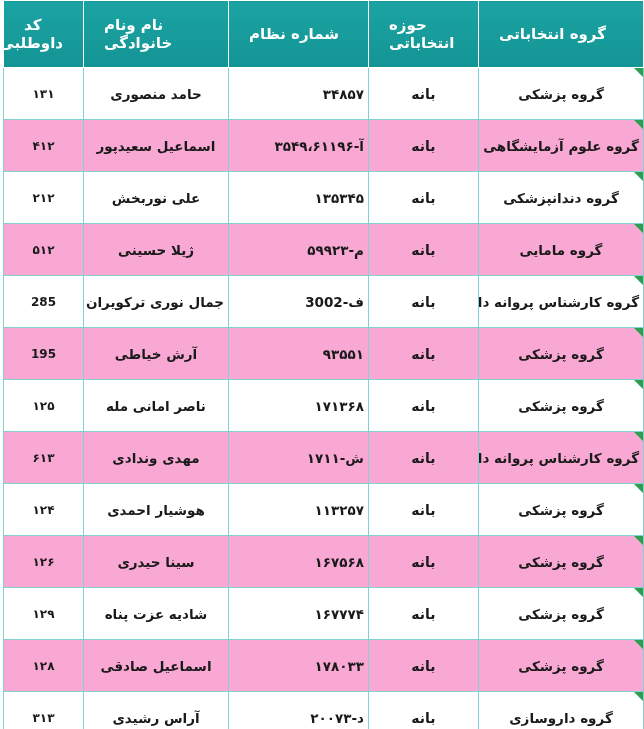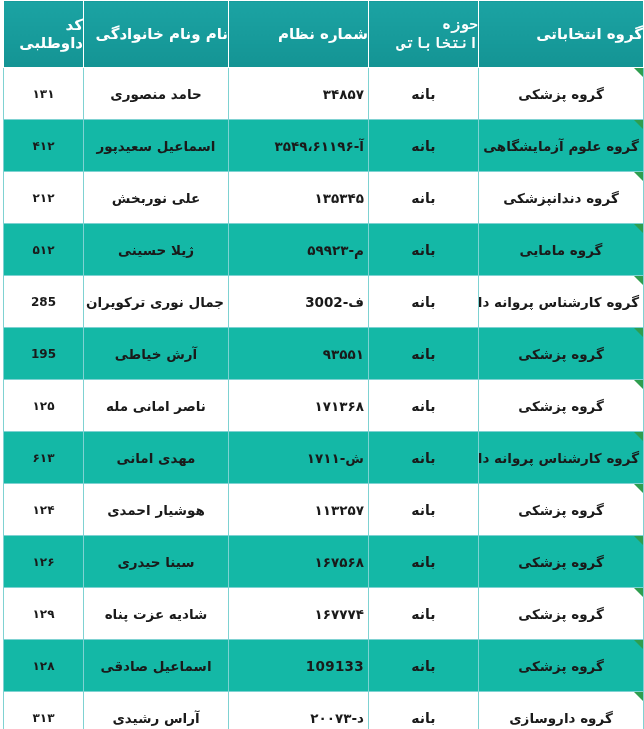--- a/index.html
+++ b/index.html
@@ -31,47 +31,46 @@
   table.candidates col.c-name    { width: 145px; }
   table.candidates col.c-code    { width: 80px; }
 
   thead th {
     background: #1a9e9e;
     background: linear-gradient(180deg,#1ba3a3 0%, #149494 100%);
     color: #ffffff;
     font-size: 15px;
     font-weight: bold;
     height: 62px;
-    text-align: right;
+    text-align: left;
     vertical-align: middle;
     border: 1px solid #ffffff;
-    padding: 2px 0;
+    padding: 2px 20px;
     letter-spacing: 0;
   }
   thead th.sep-dashed {
     border-left: 1px dashed #ffffff;
     border-right: 1px dashed #ffffff;
-    font-family: Liberation Mono, monospace;
   }
 
   tbody td {
     height: 47px;
     text-align: center;
     vertical-align: middle;
     font-size: 14px;
     font-weight: bold;
     border: 1px solid #7fd2d2;
     padding: 2px 4px;
     background: #ffffff;
     position: relative;
     white-space: nowrap;
     overflow: hidden;
   }
   tbody tr.alt td {
-    background: #14b8a6;
+    background: #f9a8d4;
   }
   tbody td.col-group {
     font-size: 13.5px;
   }
   tbody td.col-name {
     font-size: 13.5px;
   }
   tbody td.col-number {
     font-size: 13.5px;
     letter-spacing: 0.3px;
@@ -164,21 +163,21 @@
         <td class="col-group">گروه پزشکی</td>
         <td class="col-area">بانه</td>
         <td class="col-number">۱۷۱۳۶۸</td>
         <td class="col-name">ناصر امانی مله</td>
         <td class="col-code">۱۲۵</td>
       </tr>
       <tr class="alt">
         <td class="col-group">گروه کارشناس پروانه دار</td>
         <td class="col-area">بانه</td>
         <td class="col-number">ش-۱۷۱۱</td>
-        <td class="col-name">مهدی امانی</td>
+        <td class="col-name">مهدی وندادی</td>
         <td class="col-code">۶۱۳</td>
       </tr>
       <tr>
         <td class="col-group">گروه پزشکی</td>
         <td class="col-area">بانه</td>
         <td class="col-number">۱۱۳۲۵۷</td>
         <td class="col-name">هوشیار احمدی</td>
         <td class="col-code">۱۲۴</td>
       </tr>
       <tr class="alt">
@@ -191,21 +190,21 @@
       <tr>
         <td class="col-group">گروه پزشکی</td>
         <td class="col-area">بانه</td>
         <td class="col-number">۱۶۷۷۷۴</td>
         <td class="col-name">شادیه عزت پناه</td>
         <td class="col-code">۱۲۹</td>
       </tr>
       <tr class="alt">
         <td class="col-group">گروه پزشکی</td>
         <td class="col-area">بانه</td>
-        <td class="col-number">109133</td>
+        <td class="col-number">۱۷۸۰۳۳</td>
         <td class="col-name">اسماعیل صادقی</td>
         <td class="col-code">۱۲۸</td>
       </tr>
       <tr>
         <td class="col-group">گروه داروسازی</td>
         <td class="col-area">بانه</td>
         <td class="col-number">د-۲۰۰۷۳</td>
         <td class="col-name">آراس رشیدی</td>
         <td class="col-code">۳۱۳</td>
       </tr>

